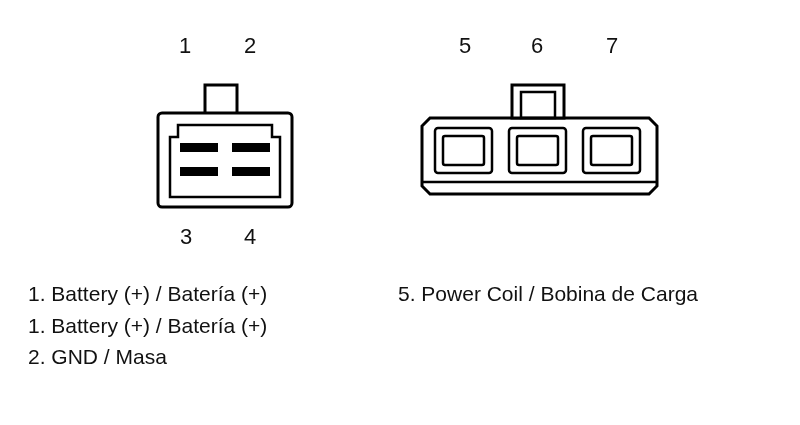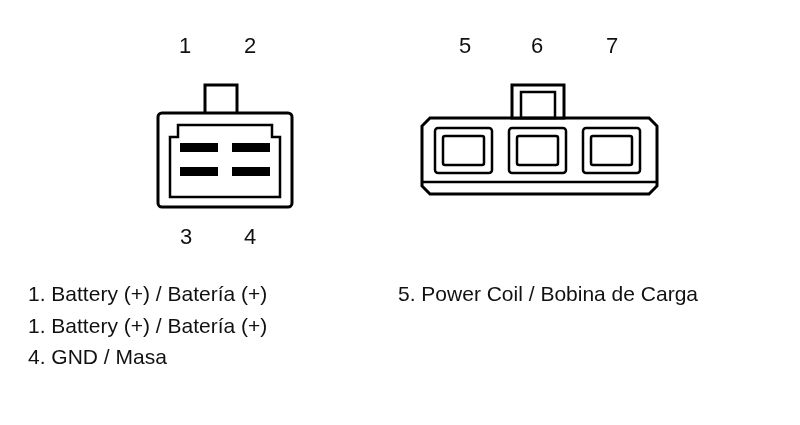--- a/index.html
+++ b/index.html
@@ -85,20 +85,20 @@
     <rect class="ln" x="97" y="48" width="57" height="45" rx="3" stroke-width="2.5"></rect>
     <rect class="ln" x="105" y="56" width="41" height="29" rx="2" stroke-width="2.5"></rect>
 
     <rect class="ln" x="171" y="48" width="57" height="45" rx="3" stroke-width="2.5"></rect>
     <rect class="ln" x="179" y="56" width="41" height="29" rx="2" stroke-width="2.5"></rect>
   </svg>
 
   <div class="legend legend-left">
     <span class="legend-item">1. Battery (+) / Batería (+)</span>
     <span class="legend-item">1. Battery (+) / Batería (+)</span>
-    <span class="legend-item">4. GND / Masa</span>
+    <span class="legend-item">2. GND / Masa</span>
   </div>
 
   <div class="legend legend-right">
     <span class="legend-item">5. Power Coil / Bobina de Carga</span>
   </div>
 
 </div>
 
 </body></html>

